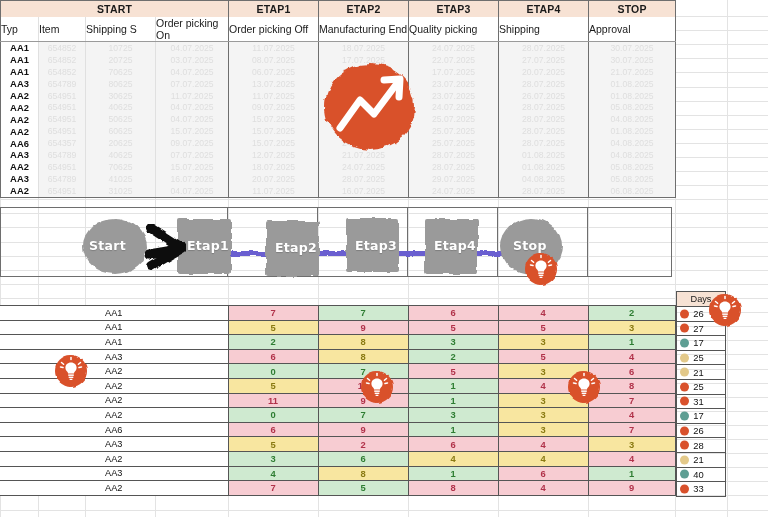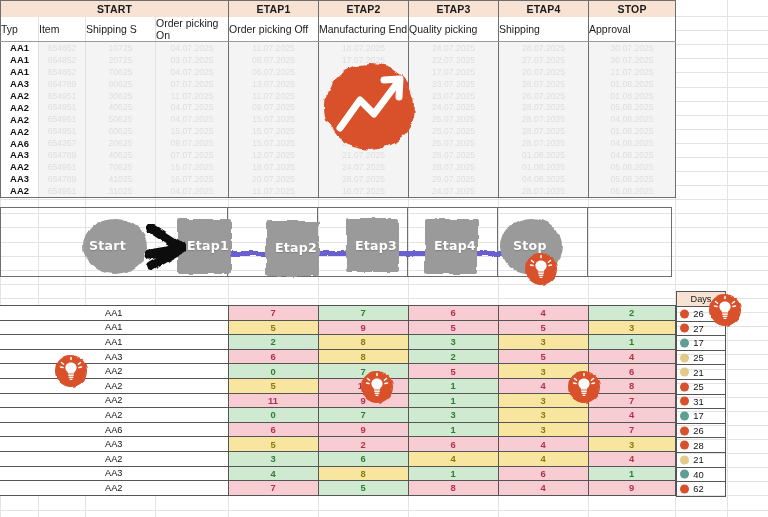--- a/index.html
+++ b/index.html
@@ -546,21 +546,21 @@
       <tr>
         <td class="dcell"><span class="dot" style="background: rgb(217, 81, 44);"></span><span>28</span></td>
       </tr>
       <tr>
         <td class="dcell"><span class="dot" style="background: rgb(227, 201, 138);"></span><span>21</span></td>
       </tr>
       <tr>
         <td class="dcell"><span class="dot" style="background: rgb(94, 158, 147);"></span><span>40</span></td>
       </tr>
       <tr>
-        <td class="dcell"><span class="dot" style="background: rgb(217, 81, 44);"></span><span>62</span></td>
+        <td class="dcell"><span class="dot" style="background: rgb(217, 81, 44);"></span><span>33</span></td>
       </tr>
     </tbody>
 </table>
 
 <div class="bulb" style="left:522px;top:250px;">
     <svg width="38" height="38" viewBox="0 0 38 38">
     <defs>
         <filter id="rb">
           <feTurbulence type="fractalNoise" baseFrequency="0.12" numOctaves="3" seed="5" result="rn"></feTurbulence>
     <feDisplacementMap in="SourceGraphic" in2="rn" scale="3" xChannelSelector="R" yChannelSelector="G"></feDisplacementMap>

